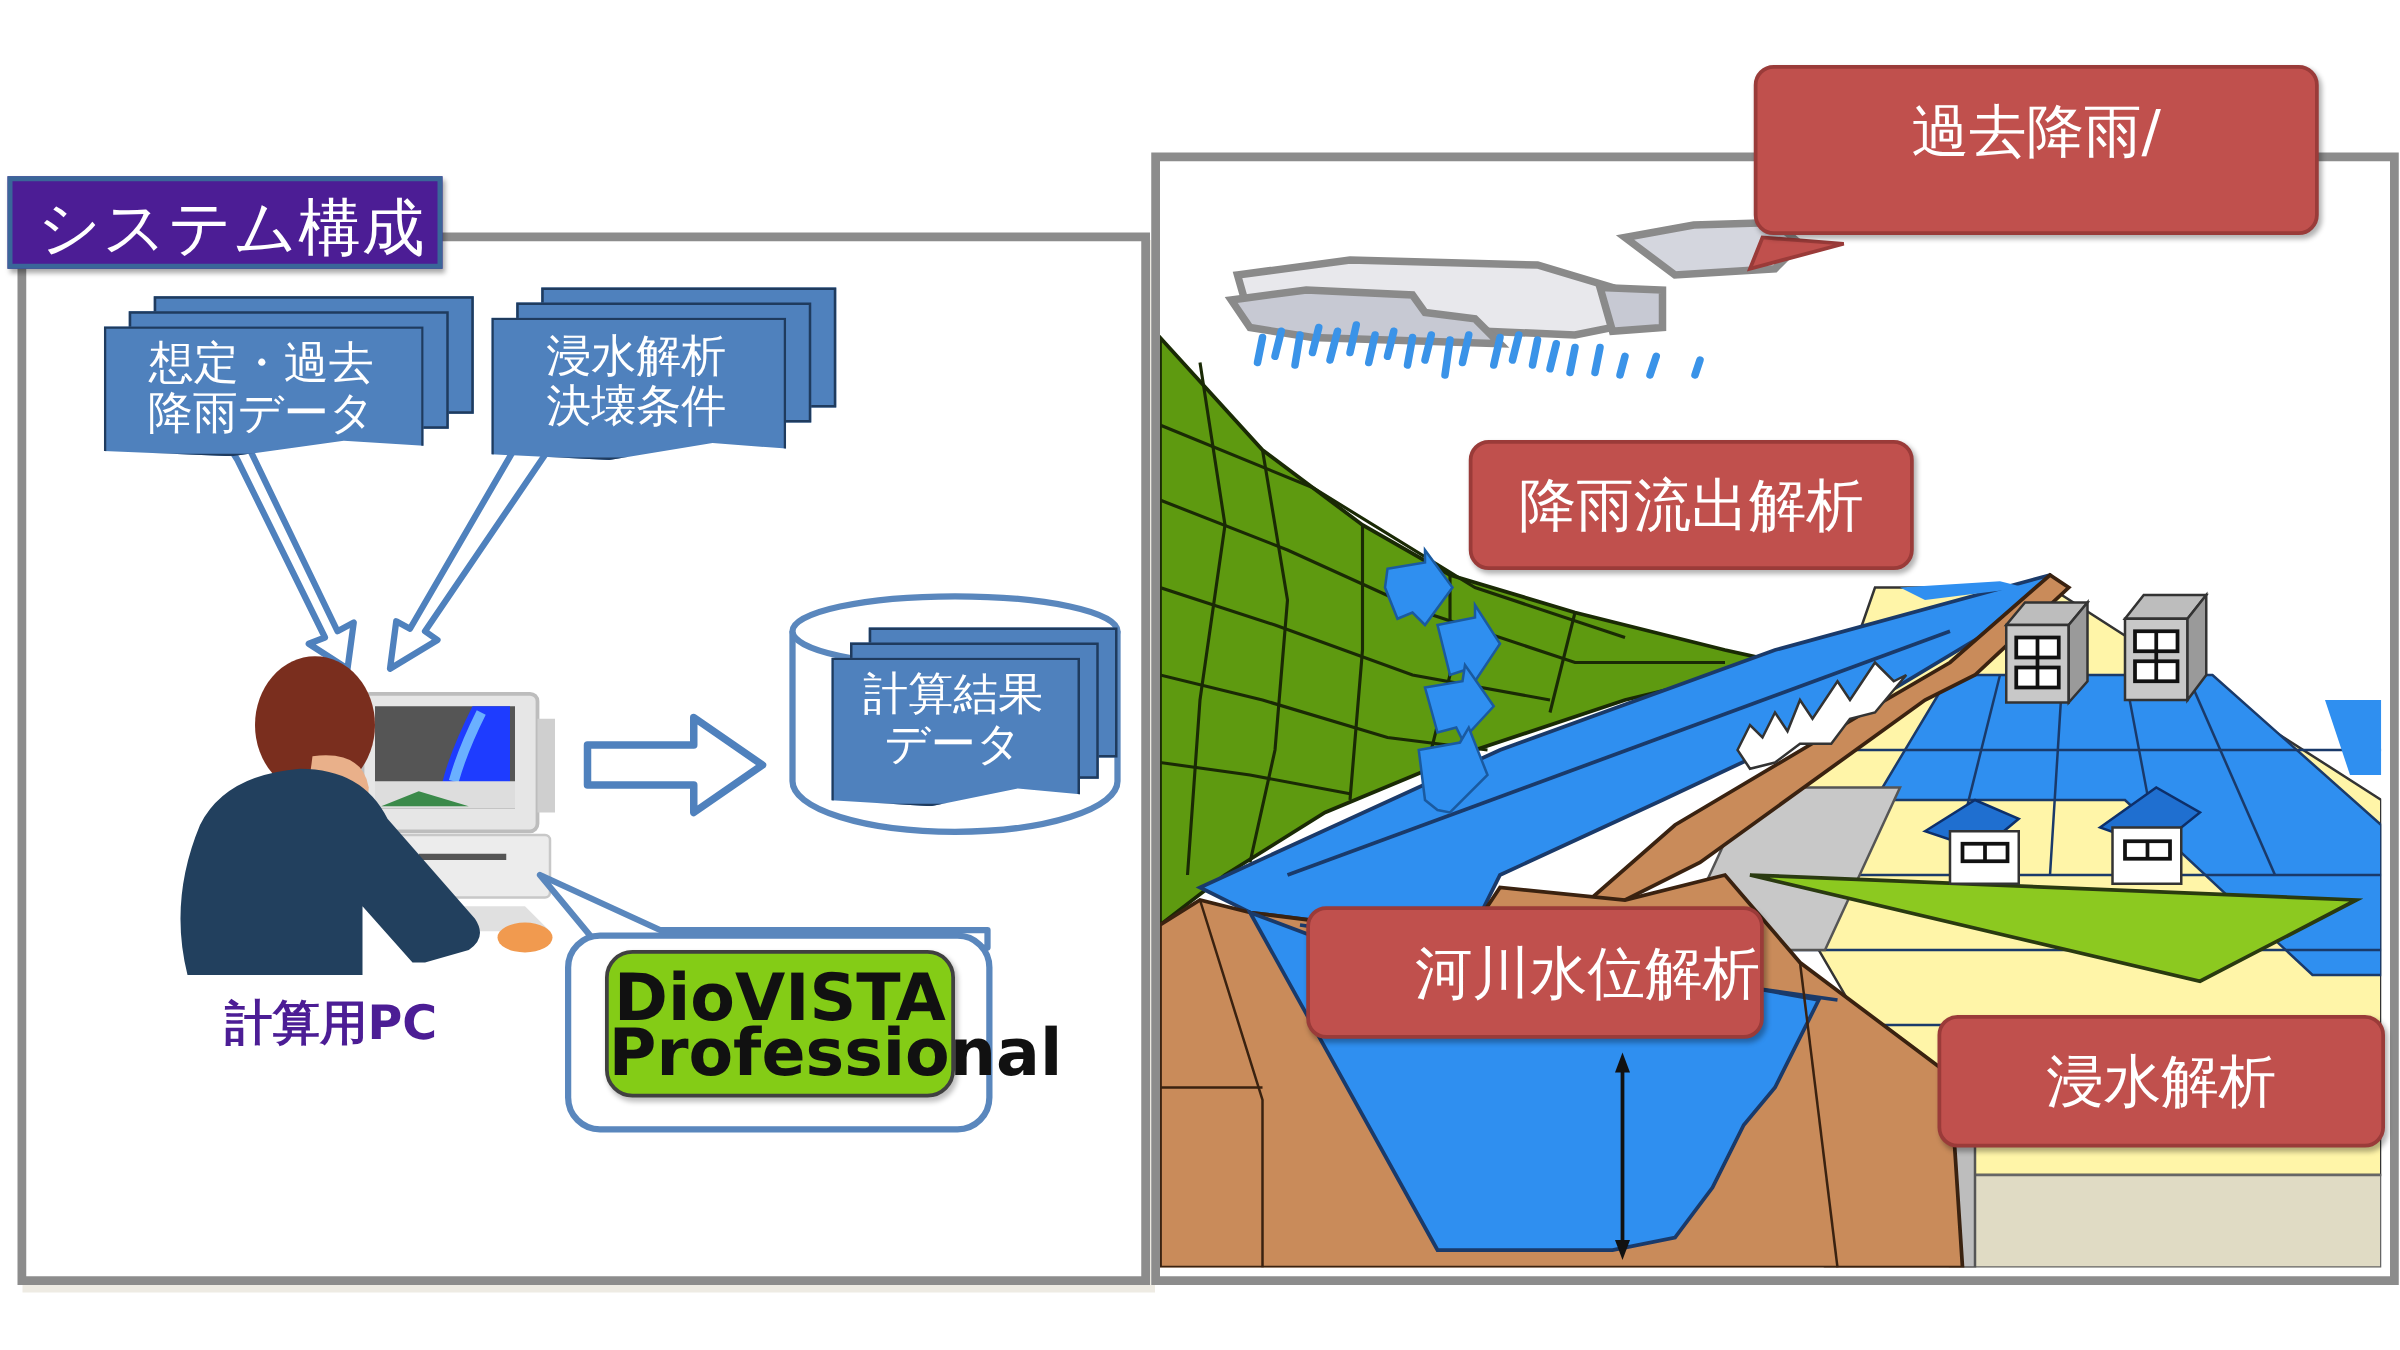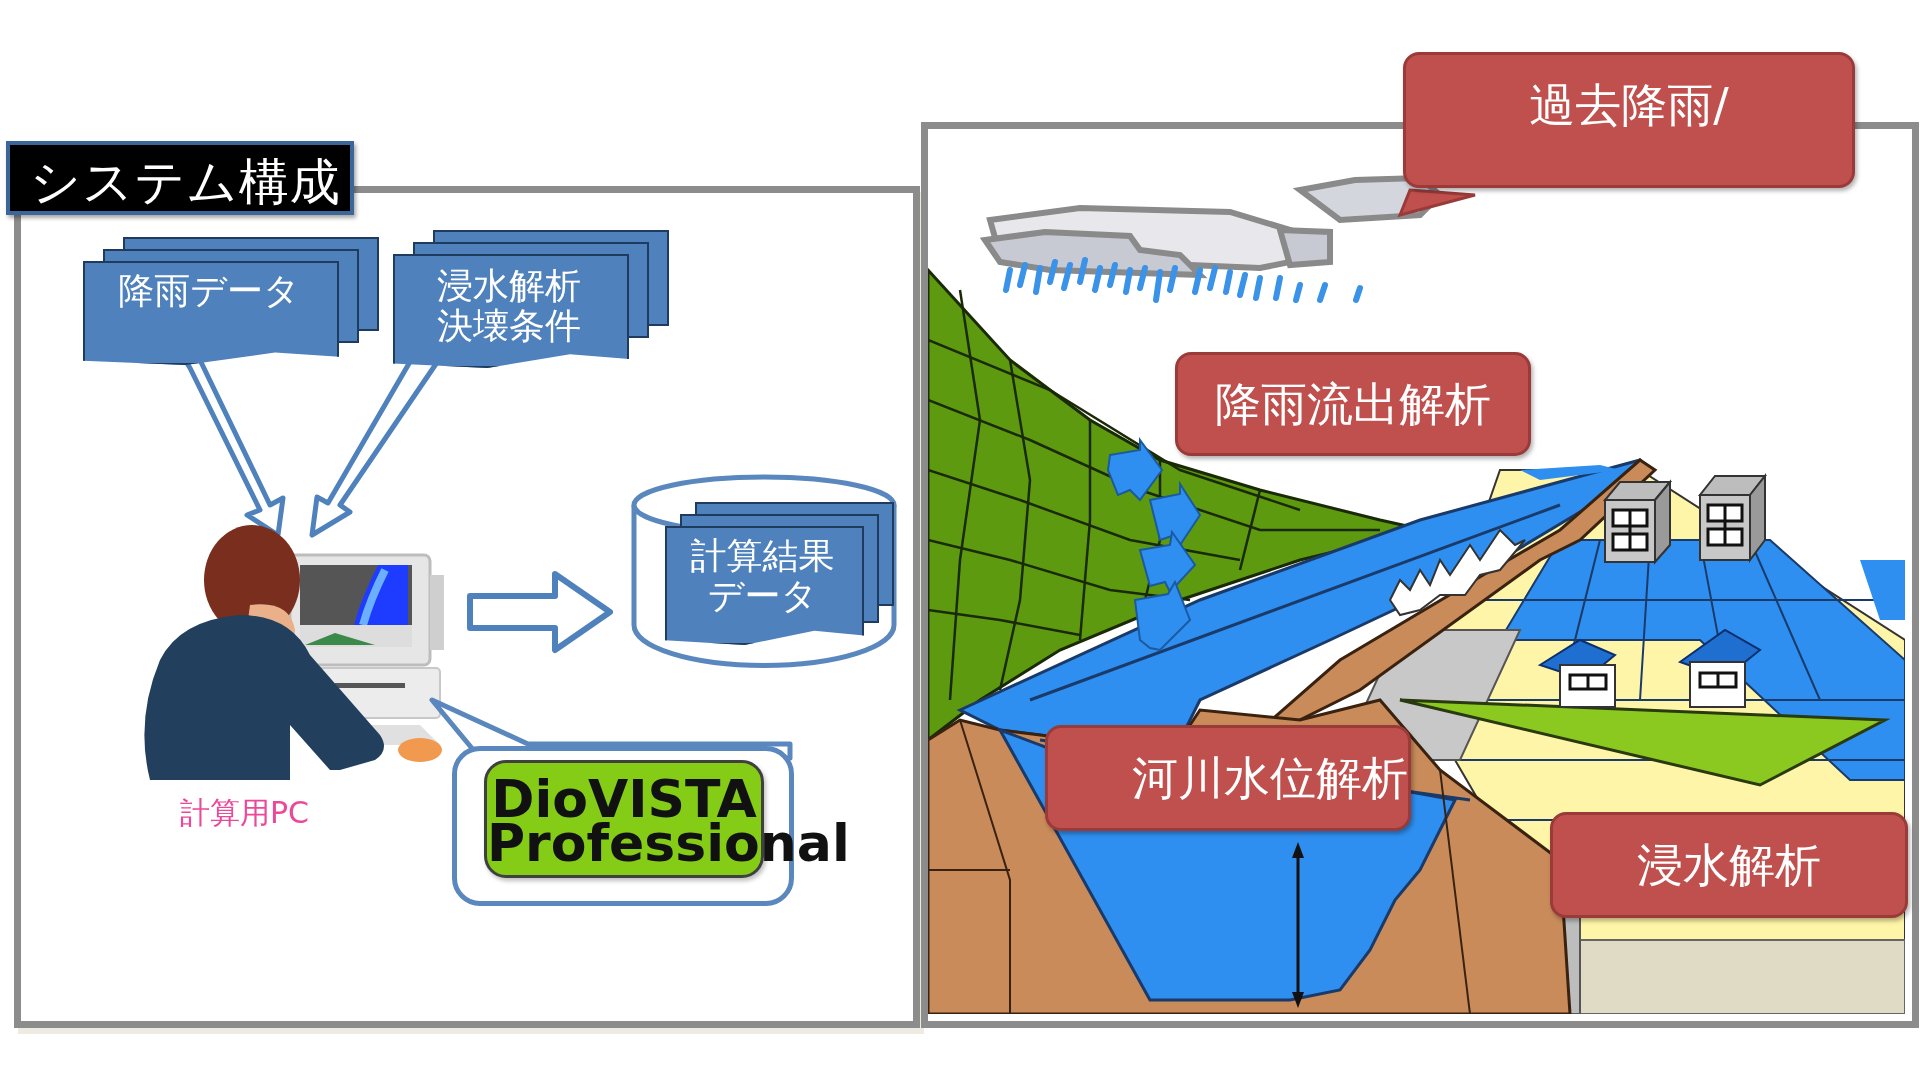--- a/index.html
+++ b/index.html
@@ -1,22 +1,22 @@
 <!DOCTYPE html>
 <html><head>
 <meta charset="utf-8">
 <style>
   html,body{margin:0;padding:0;background:#fff;}
   body{width:1920px;height:1080px;position:relative;overflow:hidden;font-family:"DejaVu Sans","Liberation Sans",sans-serif;}
   .panel{position:absolute;border:7px solid #8c8c8c;box-shadow:4px 6px 0 #eeebe3;background:#fff;}
-  .title-box{position:absolute;left:6px;top:141px;width:348px;height:74px;background:#000000;border:4px solid #3a6699;box-shadow:2px 3px 4px rgba(0,0,0,.35);color:#fff;font-size:50px;line-height:74px;padding-left:20px;box-sizing:border-box;letter-spacing:1px;}
+  .title-box{position:absolute;left:6px;top:141px;width:348px;height:74px;background:#4c1d95;border:4px solid #3a6699;box-shadow:2px 3px 4px rgba(0,0,0,.35);color:#fff;font-size:50px;line-height:74px;padding-left:20px;box-sizing:border-box;letter-spacing:1px;}
   .docstack{position:absolute;}
   .doc{position:absolute;background:#4f81bd;border:2px solid #1f3b5e;}
   .doctext{position:absolute;color:#fff;font-size:36px;line-height:40px;text-align:center;}
-  .label-pc{position:absolute;left:180px;top:793px;font-size:30px;color:#ec4899;}
+  .label-pc{position:absolute;left:180px;top:793px;font-size:38px;color:#4c1d95;font-weight:bold;}
   .bubble{position:absolute;border:5px solid #5a87bd;border-radius:28px;background:#fff;}
   .product{position:absolute;background:#84cc16;border:3px solid #404040;border-radius:22px;box-shadow:2px 3px 4px rgba(0,0,0,.25);color:#111;font-weight:bold;font-size:52px;line-height:44px;text-align:center;font-family:"DejaVu Sans",sans-serif;}
   .redlabel{position:absolute;background:#c0504d;border:3px solid #9a3b39;border-radius:16px;box-shadow:2px 3px 4px rgba(0,0,0,.3);color:#fff;text-align:center;font-size:46px;}
   svg{position:absolute;left:0;top:0;}
 </style>
 </head>
 <body>
 
 <div class="panel" style="left:14px;top:186px;width:892px;height:828px;"></div>
 
@@ -64,20 +64,21 @@
   </g>
 
   <polygon points="432,700 528,744 790,744 790,758 528,758 480,758" fill="#fff" stroke="#5a87bd" stroke-width="5" stroke-linejoin="round"></polygon>
 </svg>
 
 <div class="docstack" style="left:83px;top:237px;width:295px;height:125px;">
   <div class="doc" style="left:40px;top:0;width:252px;height:90px;"></div>
   <div class="doc" style="left:20px;top:12px;width:252px;height:90px;"></div>
   <div class="doc" style="left:0;top:24px;width:252px;height:100px;border-radius:0 0 0 0;clip-path:polygon(0 0,100% 0,100% 92%,75% 88%,40% 100%,0 96%);"></div>
   <div class="doctext" style="left:0;top:34px;width:252px;">
+    <div>想定・過去</div>
     <div>降雨データ</div>
   </div>
 </div>
 
 <div class="docstack" style="left:393px;top:230px;width:275px;height:135px;">
   <div class="doc" style="left:40px;top:0;width:232px;height:92px;"></div>
   <div class="doc" style="left:20px;top:12px;width:232px;height:92px;"></div>
   <div class="doc" style="left:0;top:24px;width:232px;height:110px;clip-path:polygon(0 0,100% 0,100% 92%,75% 88%,40% 100%,0 96%);"></div>
   <div class="doctext" style="left:0;top:36px;width:232px;">
     <div>浸水解析</div>

